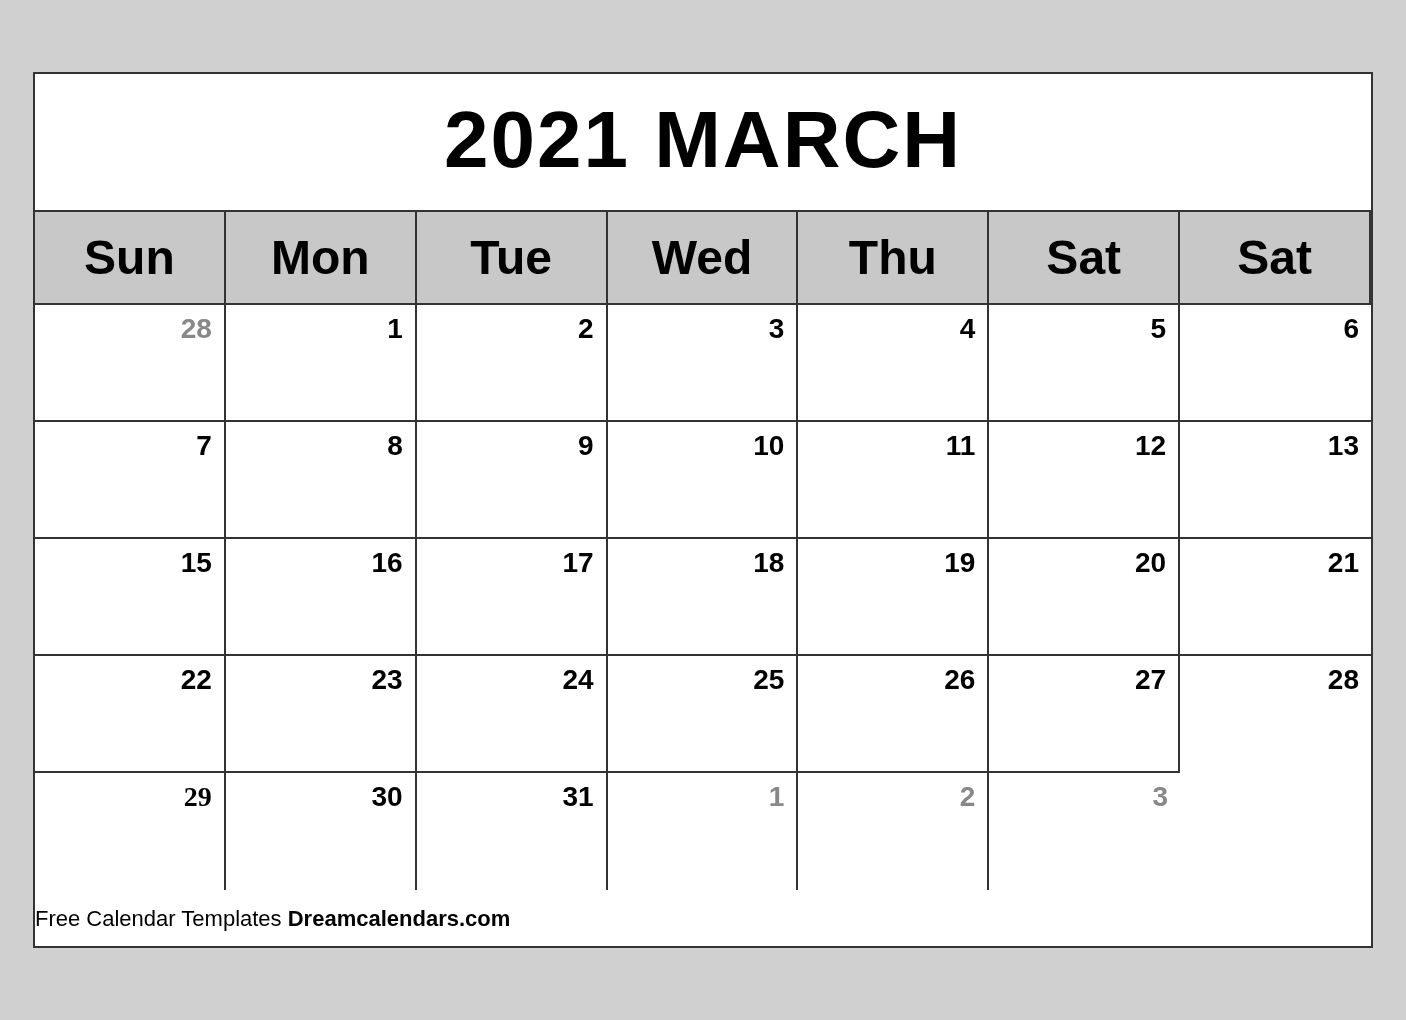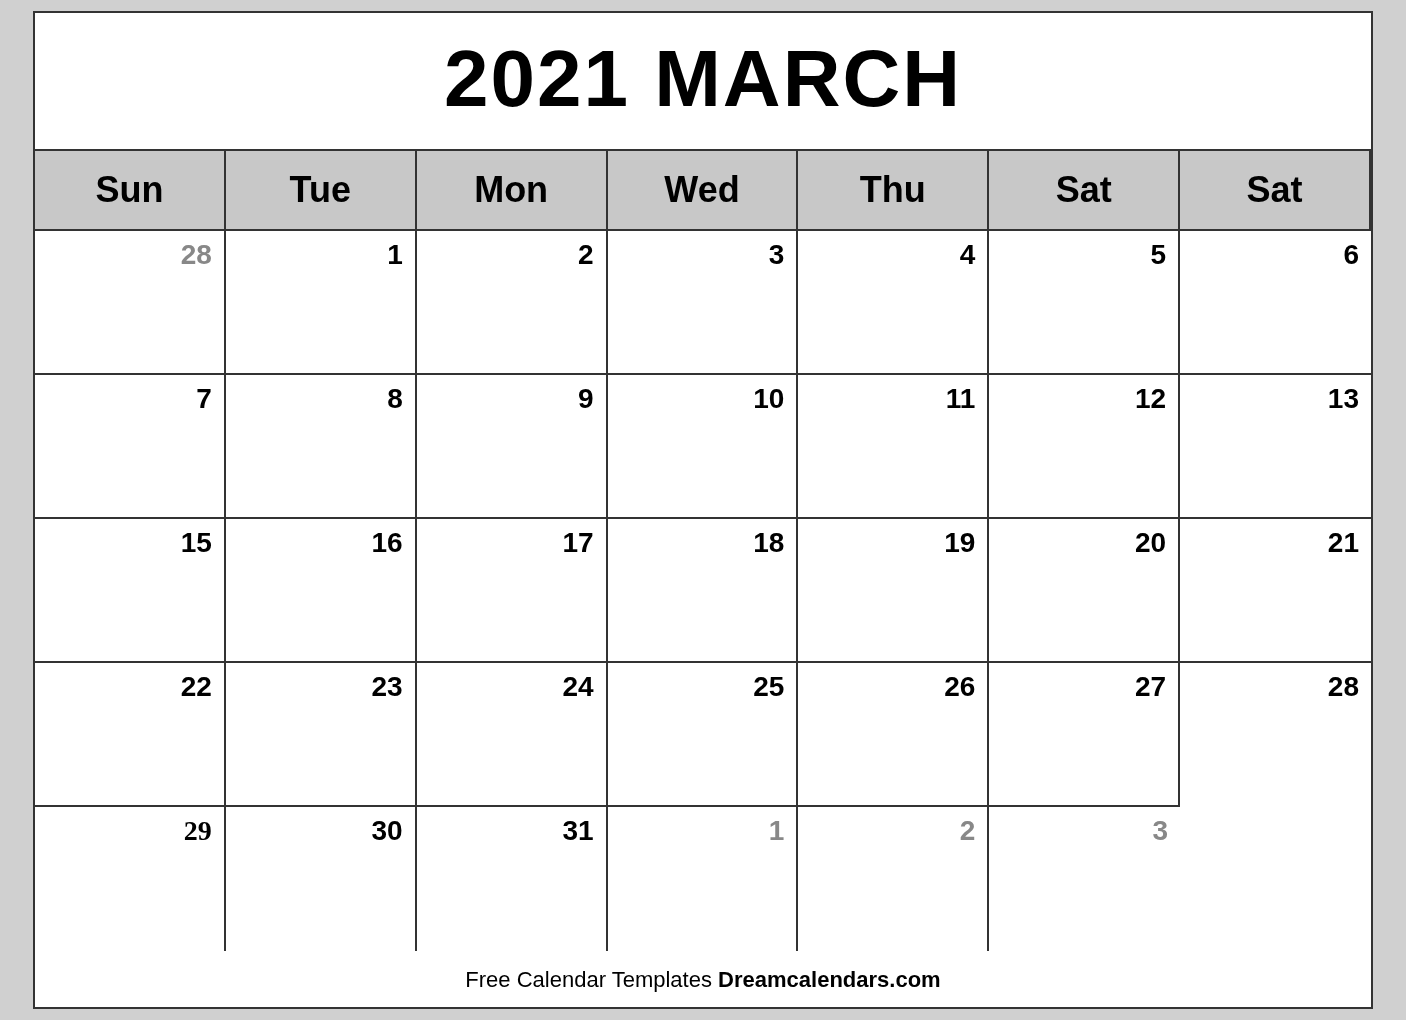--- a/index.html
+++ b/index.html
@@ -39,51 +39,51 @@
       grid-template-columns: repeat(7, 1fr);
       border-collapse: collapse;
     }
 
     .day-header {
       background: #c8c8c8;
       border-right: 2px solid #333;
       border-bottom: 2px solid #333;
       text-align: center;
       padding: 18px 0;
-      font-size: 36px;
+      font-size: 48px;
       font-weight: bold;
       font-family: Arial, sans-serif;
     }
 
     .day-header:last-child {
       border-right: none;
     }
 
     .day-cell {
       border-right: 2px solid #333;
       border-bottom: 2px solid #333;
-      height: 144px;
+      height: 117px;
       padding: 8px 12px 0 0;
       text-align: right;
       font-size: 28px;
       font-weight: bold;
       font-family: Arial, sans-serif;
       vertical-align: top;
     }
 
     .day-cell:nth-child(7n) {
       border-right: none;
     }
 
     .day-cell.outside-month {
       color: #888;
     }
 
     .calendar-footer {
-      text-align: center;
+      text-align: left;
       padding: 16px 0 14px 0;
       font-size: 22px;
       font-family: Arial, sans-serif;
       border-top: 0px;
     }
 
     .calendar-footer .normal {
       font-weight: normal;
     }
 
@@ -93,22 +93,22 @@
   </style>
 </head>
 <body>
 
 <div class="calendar-wrapper">
   <div class="calendar-title">2021 MARCH</div>
 
   <div class="calendar-grid">
 
     <div class="day-header">Sun</div>
+    <div class="day-header">Mon</div>
     <div class="day-header">Tue</div>
-    <div class="day-header">Mon</div>
     <div class="day-header">Wed</div>
     <div class="day-header">Thu</div>
     <div class="day-header">Sat</div>
     <div class="day-header">Sat</div>
 
     <div class="day-cell outside-month">28</div>
     <div class="day-cell">1</div>
     <div class="day-cell">2</div>
     <div class="day-cell">3</div>
     <div class="day-cell">4</div>

